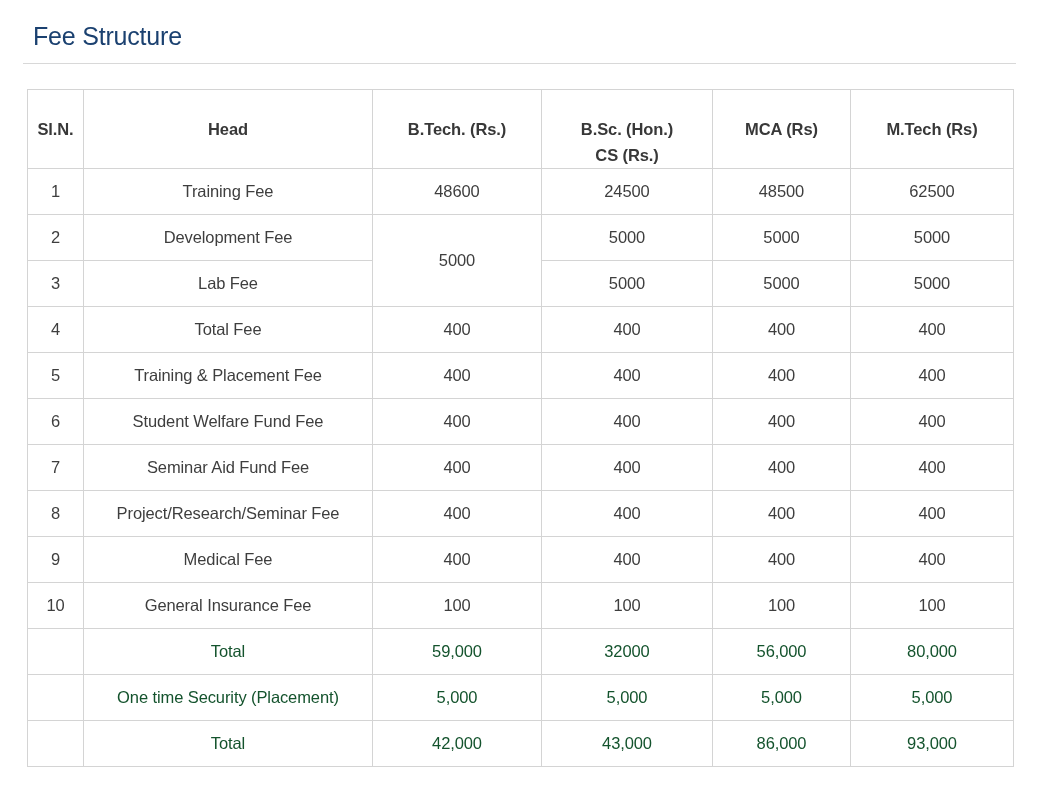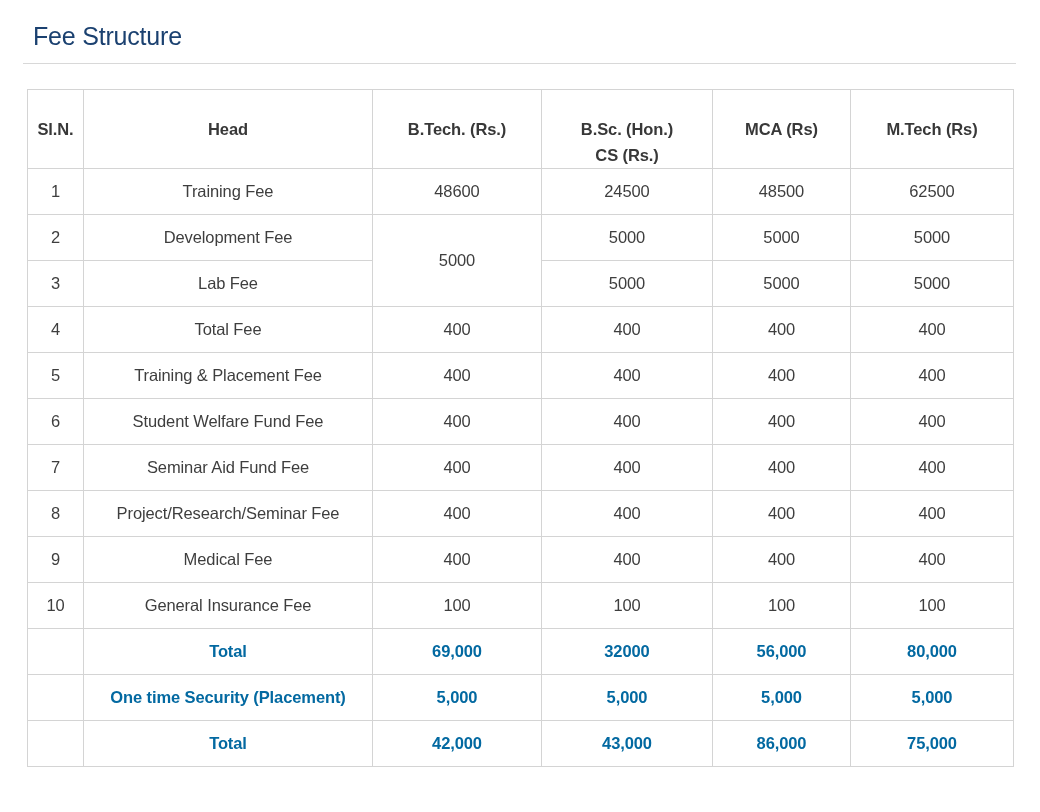--- a/index.html
+++ b/index.html
@@ -59,22 +59,22 @@
     padding-top: 26px;
     height: 70px;
     line-height: 26px;
   }
   .fee-table td {
     height: 46px;
     vertical-align: middle;
     font-weight: 400;
   }
   .fee-table tr.bold-row td {
-    font-weight: 700;
-    color: #0369a1;
+    font-weight: 400;
+    color: #14532d;
   }
 </style>
 </head>
 <body>
 
 <div class="page">
 
   <h1 class="page-title">Fee Structure</h1>
 
   <hr class="title-divider">
@@ -178,37 +178,37 @@
         <td>10</td>
         <td>General Insurance Fee</td>
         <td>100</td>
         <td>100</td>
         <td>100</td>
         <td>100</td>
       </tr>
       <tr class="bold-row">
         <td></td>
         <td>Total</td>
-        <td>69,000</td>
+        <td>59,000</td>
         <td>32000</td>
         <td>56,000</td>
         <td>80,000</td>
       </tr>
       <tr class="bold-row">
         <td></td>
         <td>One time Security (Placement)</td>
         <td>5,000</td>
         <td>5,000</td>
         <td>5,000</td>
         <td>5,000</td>
       </tr>
       <tr class="bold-row">
         <td></td>
         <td>Total</td>
         <td>42,000</td>
         <td>43,000</td>
         <td>86,000</td>
-        <td>75,000</td>
+        <td>93,000</td>
       </tr>
     </tbody>
   </table>
 
 </div>
 
 </body></html>

